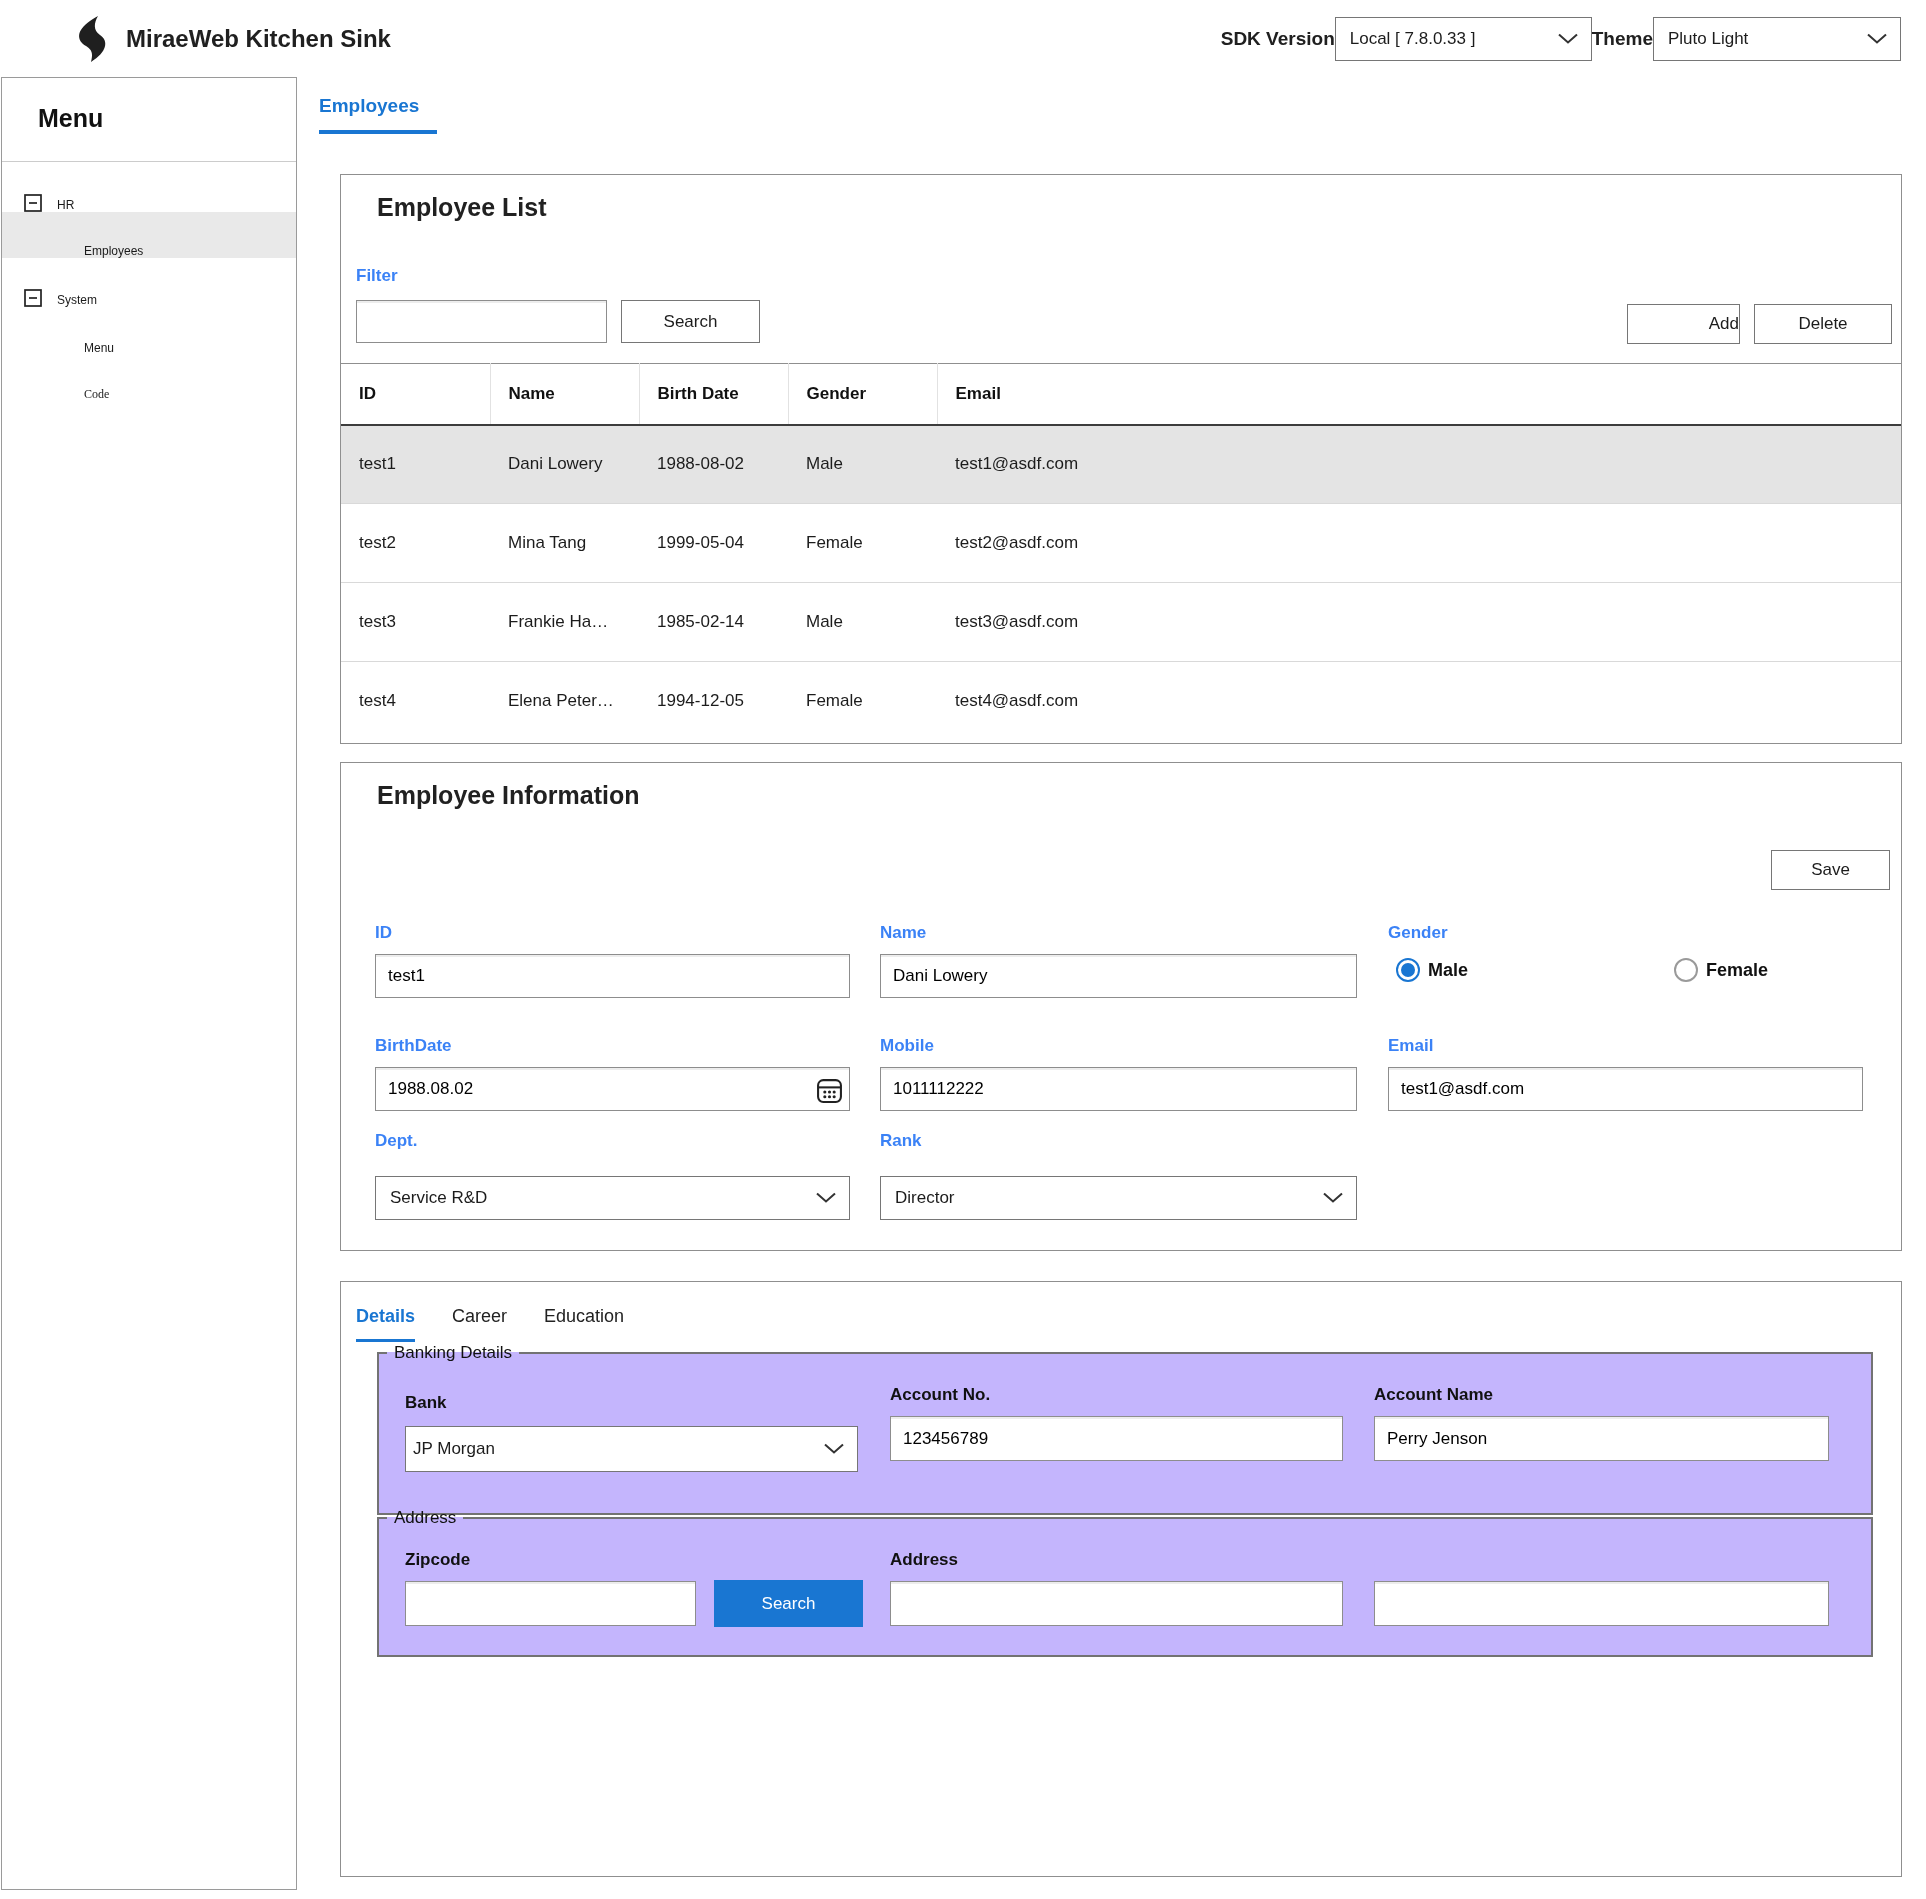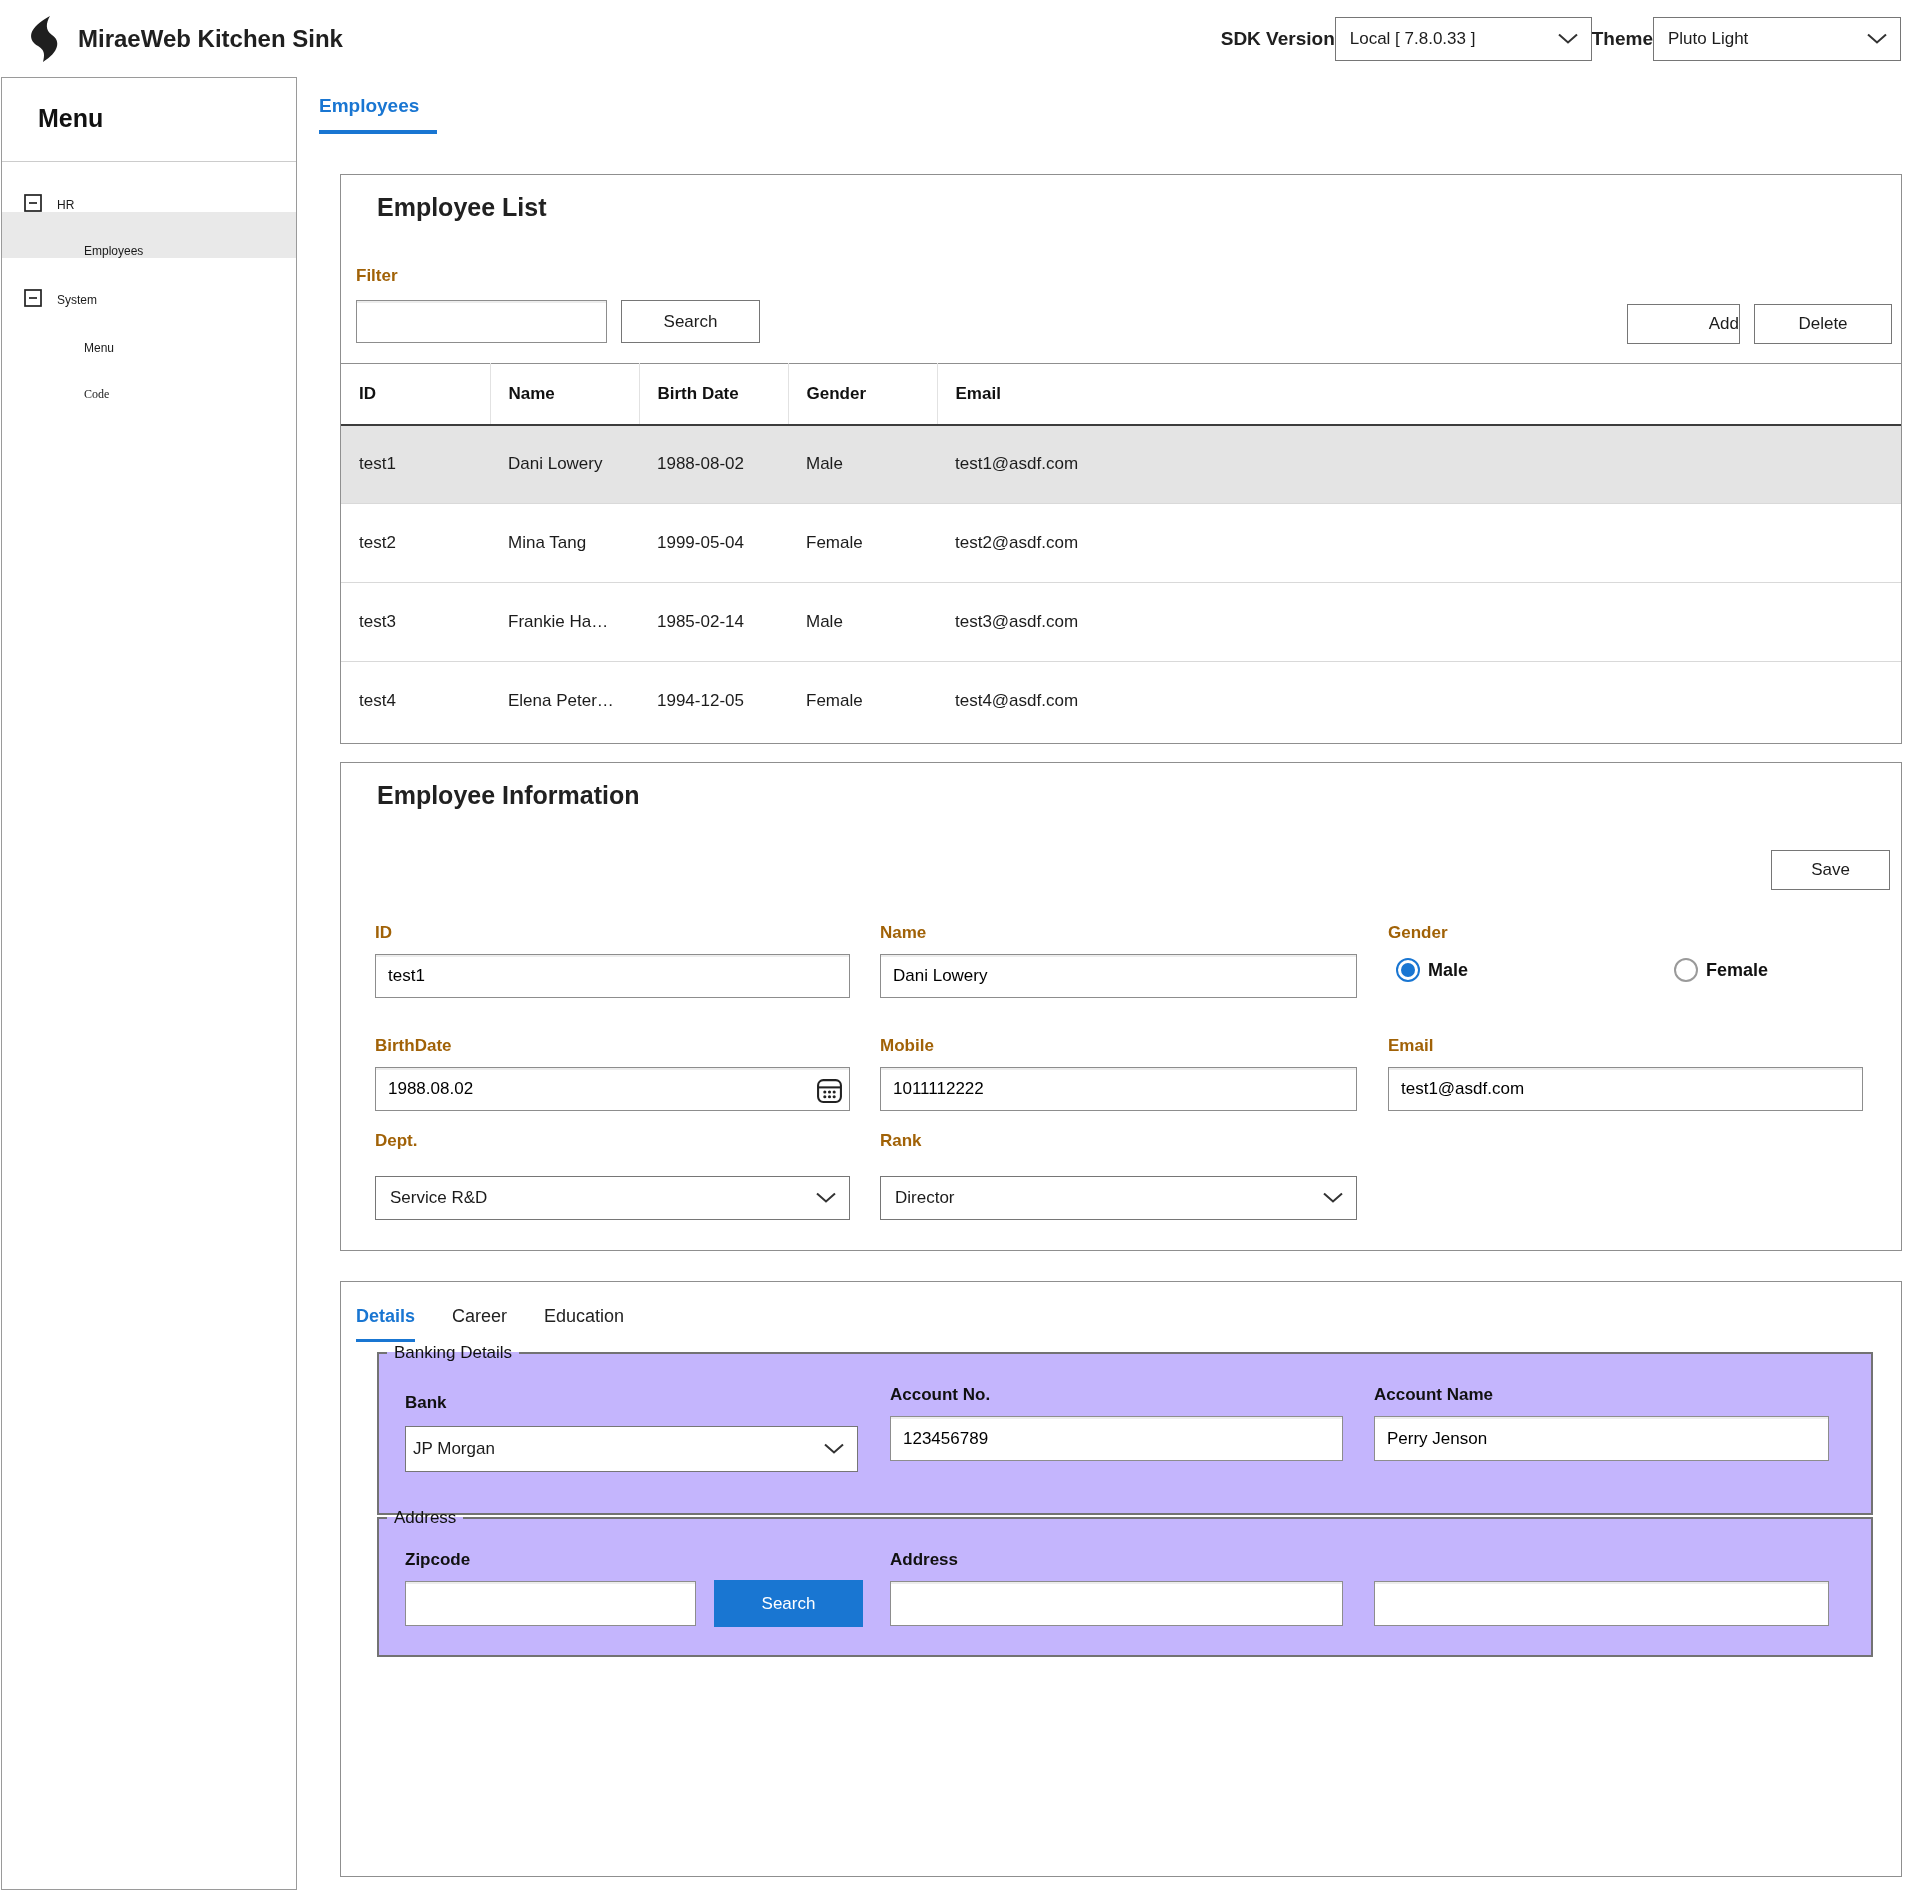--- a/index.html
+++ b/index.html
@@ -1,21 +1,21 @@
 <!DOCTYPE html>
 <html><head>
 <meta charset="utf-8">
 <style>
   * { margin:0; padding:0; box-sizing:border-box; }
   html,body { background:#fff; }
   body { font-family:"Liberation Sans","DejaVu Sans",sans-serif; color:#1c1c1c; }
   .app { position:relative; width:1927px; height:1900px; background:#fff; overflow:hidden; }
 
   
-  .app-header { position:absolute; left:0; top:0; width:1927px; height:77px; display:flex; align-items:center; background:#fff; }
+  .app-header { position:absolute; left:0; top:0; width:1927px; height:77px; display:flex; align-items:center; background:#fff;padding-left:48px; }
   .logo { margin-left:22px; display:flex; align-items:center; }
   .app-title { margin-left:16px; font-size:24px; font-weight:bold; color:#202020; }
   .header-right { position:absolute; right:26px; top:0; height:77px; display:flex; align-items:center; }
   .hdr-label { font-size:19px; font-weight:bold; color:#202020; }
   .select-box { position:relative; height:44px; border:1px solid #767676; background:#fff; display:flex; align-items:center; padding:0 40px 0 14px; font-size:17px; color:#1c1c1c; cursor:pointer; }
   .select-box .chev { position:absolute; right:13px; top:50%; transform:translateY(-50%); display:flex; }
   .sel-sdk { width:257px; }
   .sel-theme { width:248px; }
 
   
@@ -30,21 +30,21 @@
   
   .page-tab { position:absolute; left:319px; top:95px; font-size:19px; font-weight:bold; color:#1976d2; padding:0 18px 13px 0; border-bottom:4px solid #1976d2; cursor:pointer; }
 
   .panel { position:absolute; left:340px; width:1562px; border:1px solid #8f8f8f; background:#fff; }
   .panel-title { position:absolute; left:36px; top:18px; font-size:25px; font-weight:bold; color:#212121; }
 
   .p1 { top:174px; height:570px; }
   .p2 { top:762px; height:489px; }
   .p3 { top:1281px; height:596px; }
 
-  .lbl { font-size:17px; font-weight:bold; color:#a16207; }
+  .lbl { font-size:17px; font-weight:bold; color:#3b82f6; }
 
   
   .filter-label { position:absolute; left:15px; top:91px; }
   .filter-input { position:absolute; left:15px; top:125px; width:251px; height:43px; border:1px solid #8d8d8d; box-shadow:inset 0 2px 0 rgba(0,0,0,0.07); font:17px "Liberation Sans","DejaVu Sans",sans-serif; padding:0 10px; }
   .btn { border:1px solid #767676; background:#fff; font:17px "Liberation Sans","DejaVu Sans",sans-serif; color:#1c1c1c; cursor:pointer; }
   .search-btn { position:absolute; left:280px; top:125px; width:139px; height:43px; }
   .add-btn { position:absolute; left:1286px; top:129px; width:113px; height:40px;text-align:right; }
   .del-btn { position:absolute; left:1413px; top:129px; width:138px; height:40px; }
 
   .grid { position:absolute; left:0; top:188px; width:1560px; border-top:1px solid #8f8f8f; border-collapse:collapse; table-layout:fixed; font-size:17px; }

